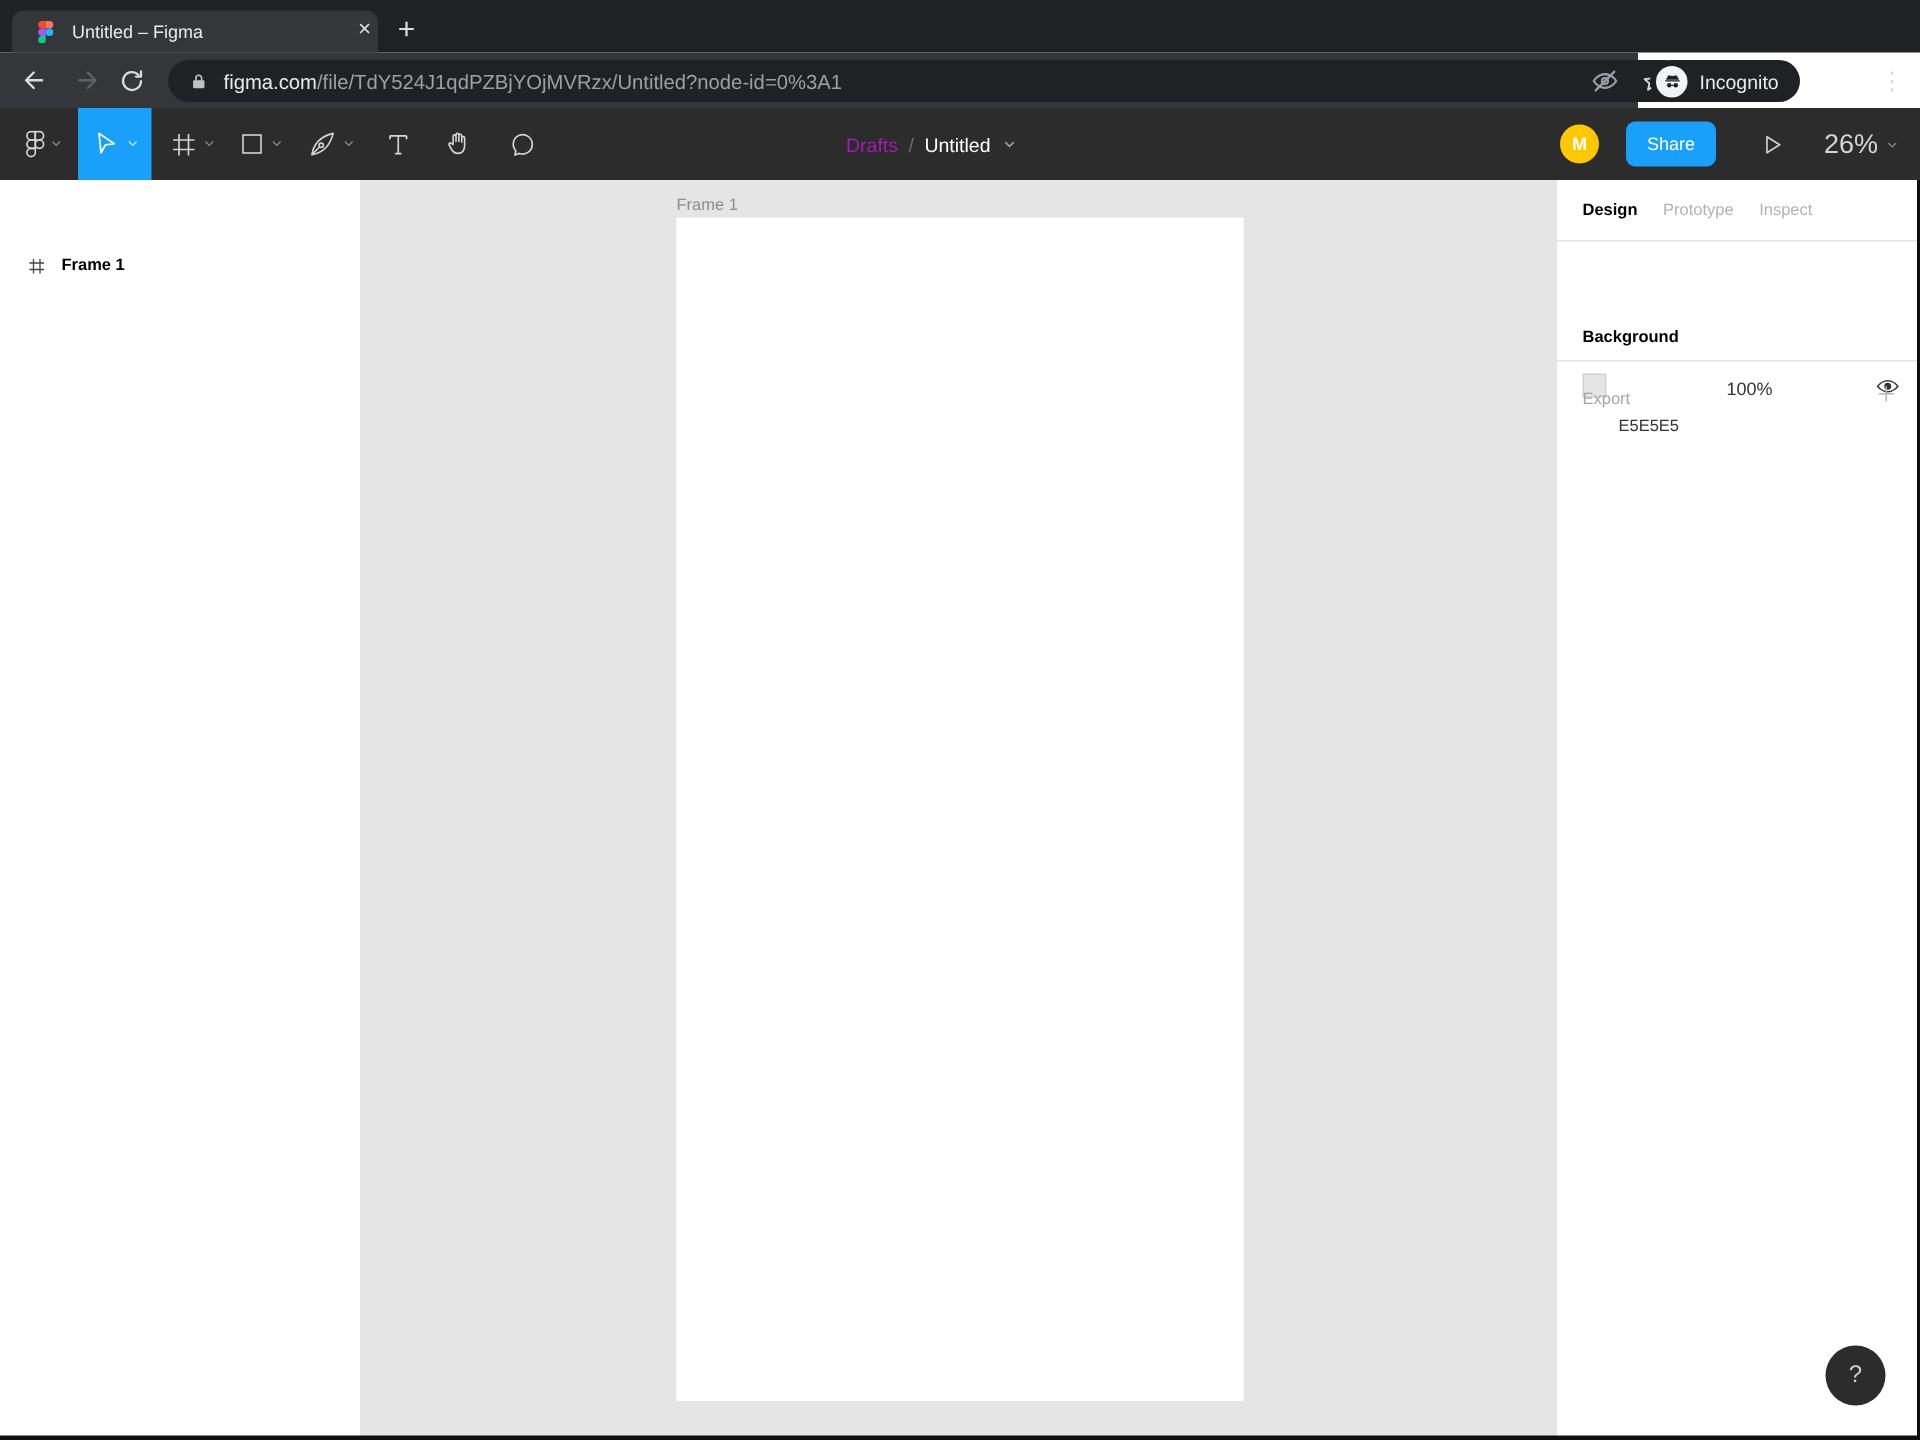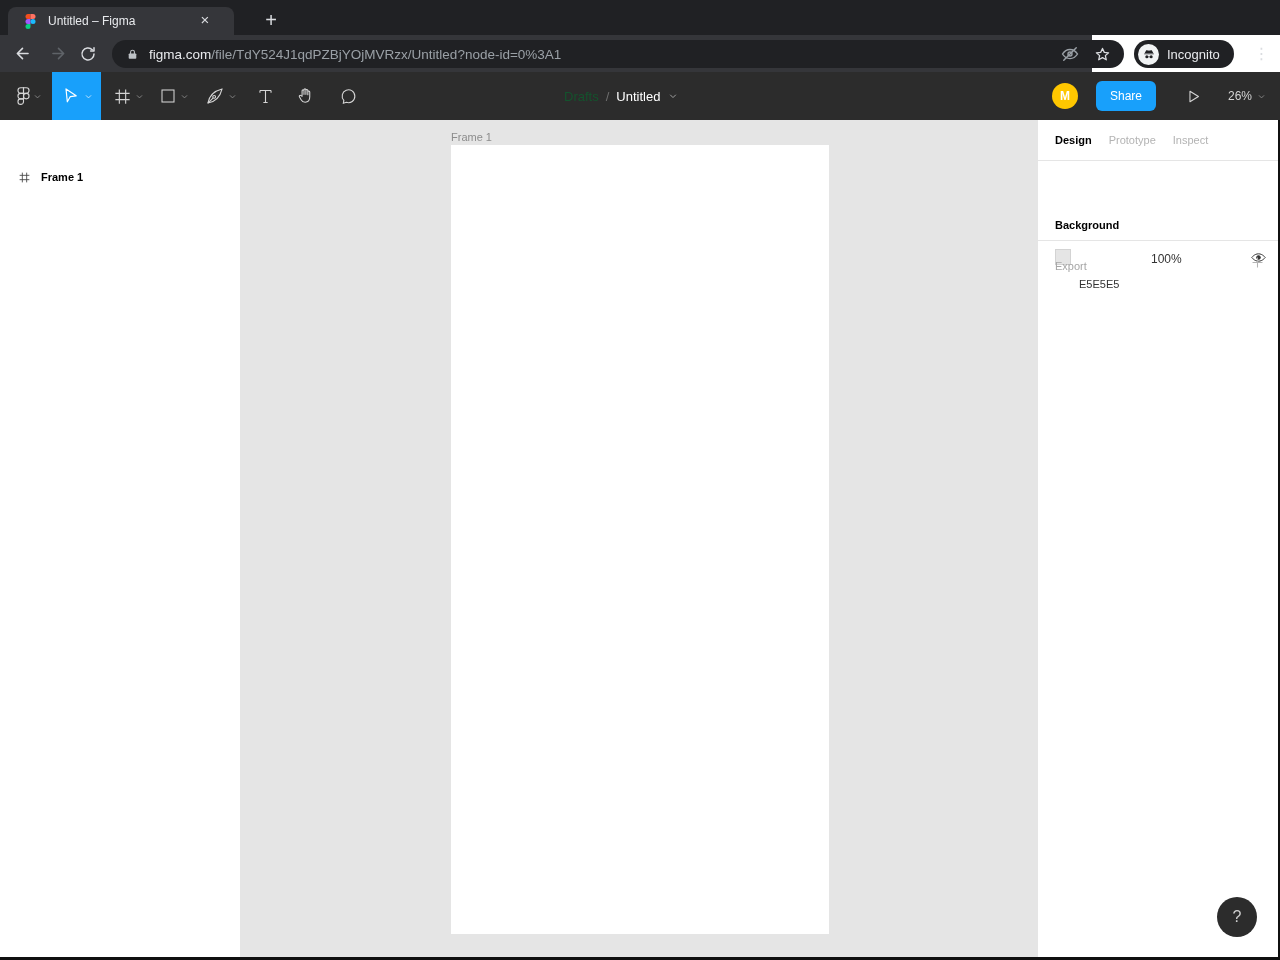--- a/index.html
+++ b/index.html
@@ -13,58 +13,58 @@
     --chrome-text:#e8eaed;
     --chrome-dim:#9aa0a6;
   }
   *{margin:0;padding:0;box-sizing:border-box;}
   html,body{width:1280px;height:960px;overflow:hidden;}
   body{font-family:"Liberation Sans","DejaVu Sans",sans-serif;position:relative;background:#fff;}
   .abs{position:absolute;}
 
   
   .tabstrip{left:0;top:0;width:1280px;height:35px;background:var(--chrome-dark);}
-  .tab{left:8px;top:7px;width:226px;height:28px;background:var(--chrome-mid);
-       border-radius:8px 8px 0 0;display:flex;align-items:center;padding:0 20px 0 15px;}
+  .tab{left:8px;top:7px;width:244px;height:28px;background:var(--chrome-mid);
+       border-radius:8px 8px 0 0;display:flex;align-items:center;padding:0 0 0 15px;}
   .tab-title{color:var(--chrome-text);font-size:12px;margin-left:10px;flex:1;white-space:nowrap;overflow:hidden;}
   .tab-close{color:#dadce0;font-size:15px;line-height:15px;width:18px;height:18px;text-align:center;border-radius:50%;cursor:default;}
   .newtab{left:258px;top:8px;width:26px;height:26px;color:#dadce0;font-size:20px;line-height:24px;text-align:center;border-radius:50%;}
 
   
   .navbar{left:0;top:35px;width:1092px;height:37px;background:var(--chrome-mid);}
   .nav-btn{top:5px;width:27px;height:27px;display:flex;align-items:center;justify-content:center;border-radius:50%;}
   .omnibox{left:112px;top:5px;width:1012px;height:28px;background:var(--chrome-dark);border-radius:14px;
            display:flex;align-items:center;padding:0 10px 0 14px;}
   .url{font-size:13.5px;white-space:nowrap;overflow:hidden;flex:1;margin-left:10px;}
   .url .domain{color:var(--chrome-text);}
   .url .path{color:var(--chrome-dim);}
   .omni-icn{width:24px;height:24px;display:flex;align-items:center;justify-content:center;margin-left:8px;}
-  .incog{left:1134px;top:5px;height:28px;background:var(--chrome-dark);border-radius:14px;
+  .incog{left:1100px;top:5px;height:28px;background:var(--chrome-dark);border-radius:14px;
          display:flex;align-items:center;padding:0 14px 0 4px;}
   .incog-circle{width:21px;height:21px;background:#f1f3f4;border-radius:50%;display:flex;align-items:center;justify-content:center;}
   .incog-label{color:var(--chrome-text);font-size:13px;margin-left:8px;}
   .dots{left:1248px;top:5px;width:27px;height:27px;color:#dadce0;font-size:16px;display:flex;align-items:center;justify-content:center;}
 
   
   .figbar{left:0;top:72px;width:1280px;height:48px;background:var(--fig-dark);display:flex;align-items:center;}
   .tool{height:48px;display:flex;align-items:center;justify-content:center;}
   .tool .chev{margin-left:3px;}
   .tool-menu{width:52px;padding-left:6px;}
   .tool-sel{background:var(--accent-blue);width:49px;}
   .breadcrumb{left:564px;top:72px;height:48px;display:flex;align-items:center;font-size:13px;}
-  .bc-parent{color:#14532d;}
+  .bc-parent{color:#a21caf;}
   .bc-sep{color:#6e6e6e;margin:0 7px;}
   .bc-current{color:#fff;}
   .fig-right{right:14px;top:72px;height:48px;display:flex;align-items:center;position:absolute;}
   .avatar{width:26px;height:26px;border-radius:50%;background:var(--avatar-yellow);color:#fff;
           font-size:12px;font-weight:bold;display:flex;align-items:center;justify-content:center;}
   .share-btn{margin-left:18px;width:60px;height:30px;background:var(--accent-blue);border:none;border-radius:6px;
              color:#fff;font-size:12px;font-family:inherit;display:flex;align-items:center;justify-content:center;}
   .present{margin-left:22px;width:32px;display:flex;justify-content:center;}
-  .zoomctl{margin-left:18px;display:flex;align-items:center;color:#d5d5d5;font-size:12px;}
+  .zoomctl{margin-left:18px;display:flex;align-items:center;color:#d5d5d5;font-size:18px;}
   .zoomctl .chev{margin-left:5px;}
 
   
   .leftpanel{left:0;top:120px;width:240px;height:840px;background:#fff;}
   .lp-head{left:0;top:0;width:240px;height:41px;border-bottom:1px solid #e5e5e5;display:flex;align-items:center;font-size:11px;}
   .lp-tab-layers{margin-left:16px;color:#000;font-weight:bold;}
   .lp-tab-assets{margin-left:19px;color:#b3b3b3;}
   .lp-page{position:absolute;right:22px;display:flex;align-items:center;color:#333;}
   .lp-page .chev{margin-left:6px;}
   .layer-row{left:0;top:41px;width:240px;height:32px;display:flex;align-items:center;font-size:11px;}

